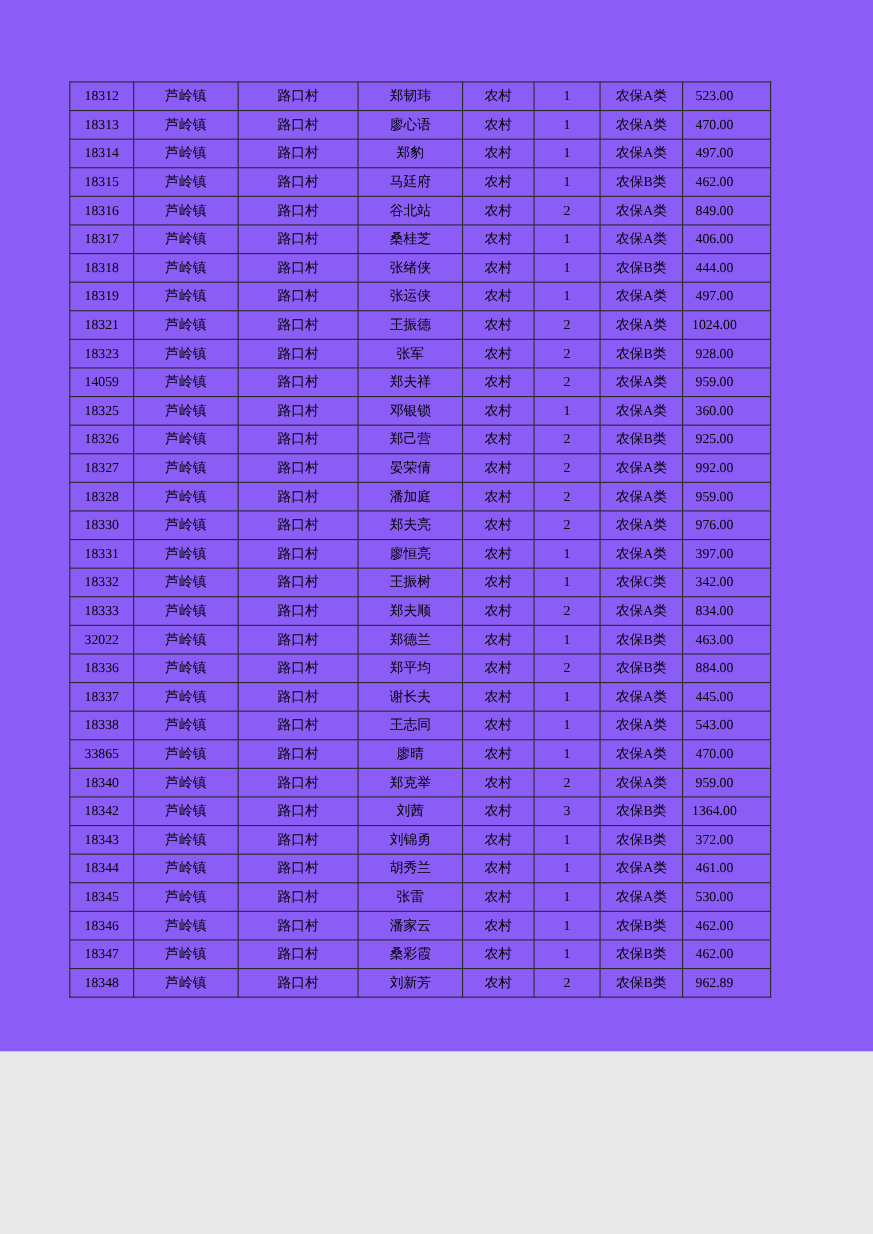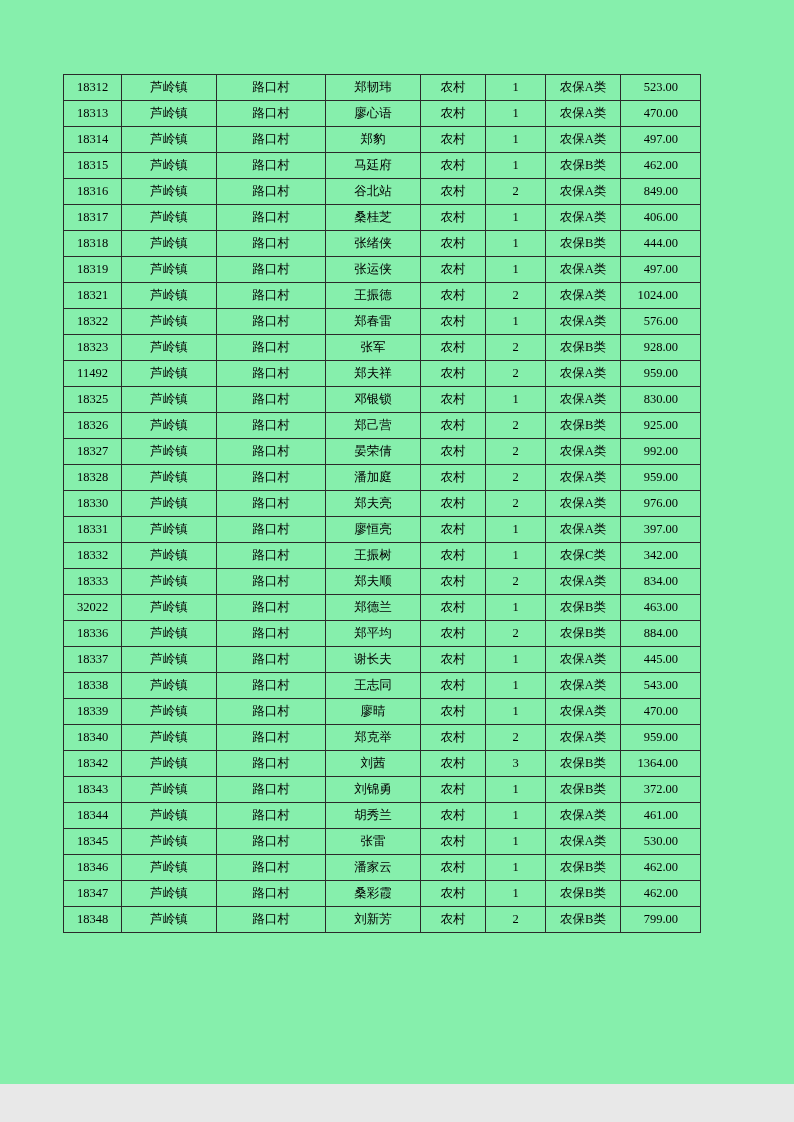--- a/index.html
+++ b/index.html
@@ -3,23 +3,23 @@
 <meta charset="utf-8">
 <style>
   html, body {
     margin: 0;
     padding: 0;
     background: #e8e8e8;
   }
   .page {
     position: relative;
     width: 794px;
-    height: 1084px;
+    height: 956px;
     margin: 0 auto;
-    background: #86efac;
+    background: #8b5cf6;
     font-family: "Liberation Serif", "DejaVu Serif", serif;
     color: #000;
     overflow: hidden;
   }
   table.data-table {
     position: absolute;
     left: 63px;
     top: 74px;
     border-collapse: collapse;
     table-layout: fixed;
@@ -29,21 +29,20 @@
     height: 25px;
     padding: 0;
     font-size: 12.5px;
     line-height: 25px;
     text-align: center;
     white-space: nowrap;
     overflow: hidden;
     color: #000;
   }
   table.data-table td.num {
-    text-align: right;
     padding-right: 22px;
   }
   
   col.c-id        { width: 58px; }
   col.c-town      { width: 95px; }
   col.c-village   { width: 109px; }
   col.c-name      { width: 95px; }
   col.c-category  { width: 65px; }
   col.c-count     { width: 60px; }
   col.c-insurance { width: 75px; }
@@ -149,58 +148,48 @@
           <td>18321</td>
           <td>芦岭镇</td>
           <td>路口村</td>
           <td>王振德</td>
           <td>农村</td>
           <td>2</td>
           <td>农保A类</td>
           <td class="num">1024.00</td>
         </tr>
         <tr>
-          <td>18322</td>
-          <td>芦岭镇</td>
-          <td>路口村</td>
-          <td>郑春雷</td>
-          <td>农村</td>
-          <td>1</td>
-          <td>农保A类</td>
-          <td class="num">576.00</td>
-        </tr>
-        <tr>
           <td>18323</td>
           <td>芦岭镇</td>
           <td>路口村</td>
           <td>张军</td>
           <td>农村</td>
           <td>2</td>
           <td>农保B类</td>
           <td class="num">928.00</td>
         </tr>
         <tr>
-          <td>11492</td>
+          <td>14059</td>
           <td>芦岭镇</td>
           <td>路口村</td>
           <td>郑夫祥</td>
           <td>农村</td>
           <td>2</td>
           <td>农保A类</td>
           <td class="num">959.00</td>
         </tr>
         <tr>
           <td>18325</td>
           <td>芦岭镇</td>
           <td>路口村</td>
           <td>邓银锁</td>
           <td>农村</td>
           <td>1</td>
           <td>农保A类</td>
-          <td class="num">830.00</td>
+          <td class="num">360.00</td>
         </tr>
         <tr>
           <td>18326</td>
           <td>芦岭镇</td>
           <td>路口村</td>
           <td>郑己营</td>
           <td>农村</td>
           <td>2</td>
           <td>农保B类</td>
           <td class="num">925.00</td>
@@ -299,21 +288,21 @@
           <td>18338</td>
           <td>芦岭镇</td>
           <td>路口村</td>
           <td>王志同</td>
           <td>农村</td>
           <td>1</td>
           <td>农保A类</td>
           <td class="num">543.00</td>
         </tr>
         <tr>
-          <td>18339</td>
+          <td>33865</td>
           <td>芦岭镇</td>
           <td>路口村</td>
           <td>廖晴</td>
           <td>农村</td>
           <td>1</td>
           <td>农保A类</td>
           <td class="num">470.00</td>
         </tr>
         <tr>
           <td>18340</td>
@@ -386,17 +375,17 @@
           <td class="num">462.00</td>
         </tr>
         <tr>
           <td>18348</td>
           <td>芦岭镇</td>
           <td>路口村</td>
           <td>刘新芳</td>
           <td>农村</td>
           <td>2</td>
           <td>农保B类</td>
-          <td class="num">799.00</td>
+          <td class="num">962.89</td>
         </tr>
       </tbody>
   </table>
 </div>
 
 </body></html>

